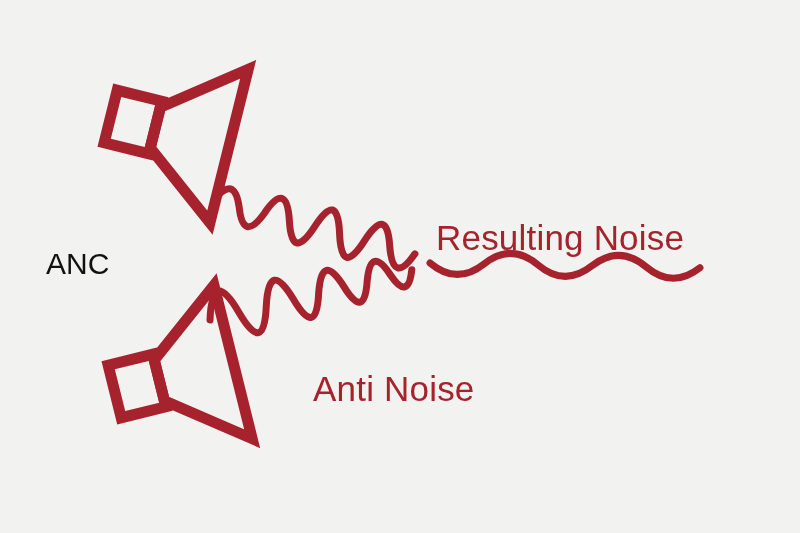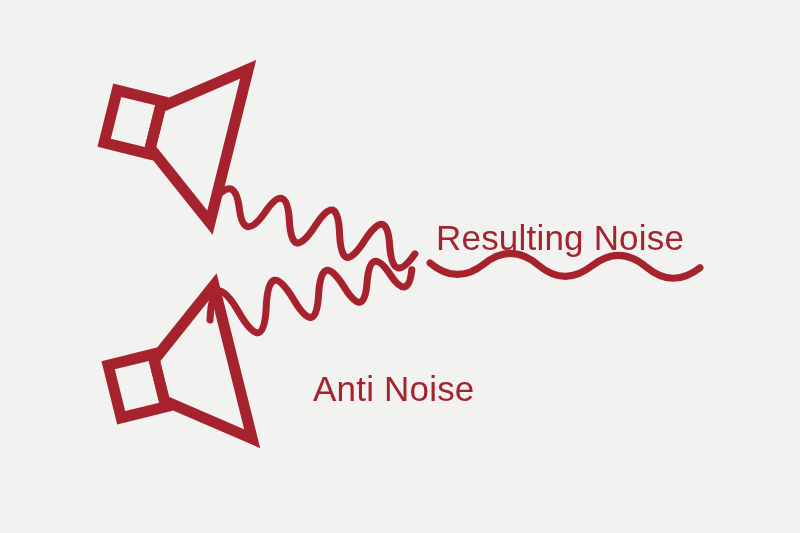--- a/index.html
+++ b/index.html
@@ -44,19 +44,20 @@
       <polygon points="46,58 122,0 122,158 46,100"></polygon>
     </g>
 
     <path fill="none" stroke-width="7" stroke-linecap="round" stroke-linejoin="round" transform="translate(214,200) rotate(15)" d="M0,0 q13,-30 26,0 q13,34 26,0 q13,-38 26,0 q13,40 26,0 q13,-42 26,0 q13,42 26,0 q13,-40 26,0 q13,36 26,0" stroke="#a6232e"></path>
 
     <path fill="none" stroke-width="7" stroke-linecap="round" stroke-linejoin="round" transform="translate(210,320) rotate(-14)" d="M0,0 q15,-52 30,0 q14,48 28,0 q14,-46 28,0 q13,44 26,0 q13,-40 26,0 q12,38 24,0 q12,-34 24,0 q11,30 22,0" stroke="#a6232e"></path>
 
     <path fill="none" stroke-width="7" stroke-linecap="round" stroke-linejoin="round" transform="translate(430,263) rotate(1)" d="M0,0 q27,22 54,0 q27,-22 54,0 q27,22 54,0 q27,-22 54,0 q27,22 54,0" stroke="#a6232e"></path>
   </svg>
 
+  <div class="label-anc" style="left:46px; top:249px;">ANC</div>
 
 
   <div class="label" style="left:436px; top:220px;">Resulting Noise</div>
 
   <div class="label" style="left:313px; top:371px;">Anti Noise</div>
 
 </div>
 
 </body></html>

